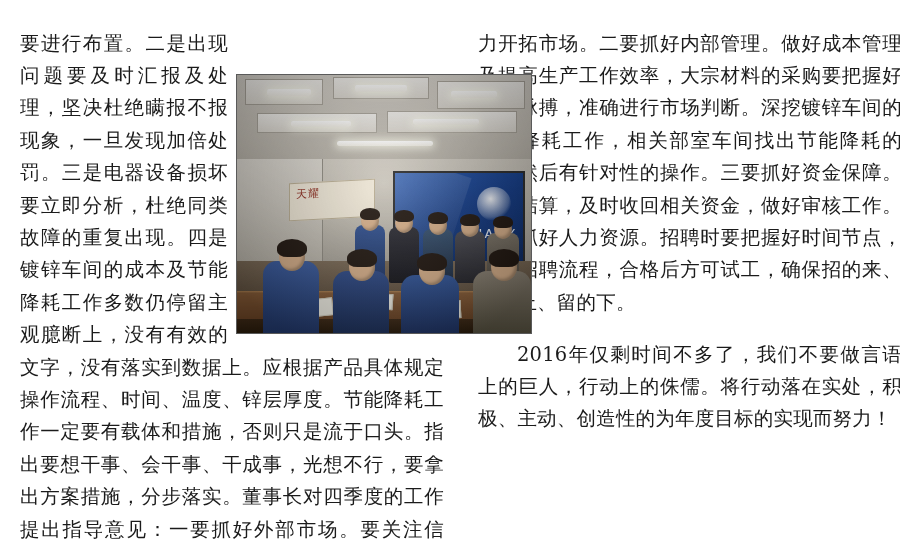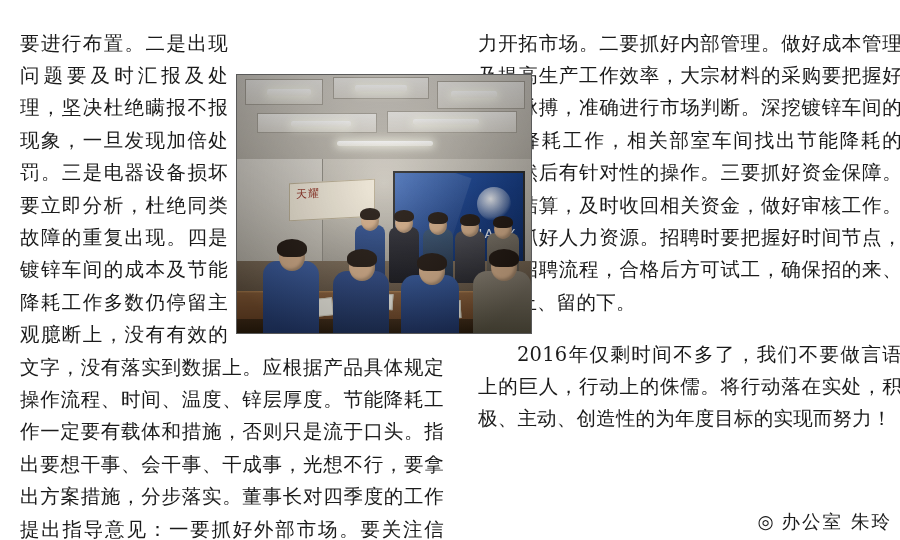--- a/index.html
+++ b/index.html
@@ -266,16 +266,13 @@
       <p class="body-text">要进行布置。二是出现问题要及时汇报及处理，坚决杜绝瞒报不报现象，一旦发现加倍处罚。三是电器设备损坏要立即分析，杜绝同类故障的重复出现。四是镀锌车间的成本及节能降耗工作多数仍停留主观臆断上，没有有效的文字，没有落实到数据上。应根据产品具体规定操作流程、时间、温度、锌层厚度。节能降耗工作一定要有载体和措施，否则只是流于口头。指出要想干事、会干事、干成事，光想不行，要拿出方案措施，分步落实。董事长对四季度的工作提出指导意见：一要抓好外部市场。要关注信息，拿出方案措施，找好行动的点，奋</p>
     </div>
 
     <div class="col col-right">
       <p class="body-text">力开拓市场。二要抓好内部管理。做好成本管理及提高生产工作效率，大宗材料的采购要把握好市场脉搏，准确进行市场判断。深挖镀锌车间的节能降耗工作，相关部室车间找出节能降耗的点，然后有针对性的操作。三要抓好资金保障。做好结算，及时收回相关资金，做好审核工作。四要抓好人力资源。招聘时要把握好时间节点，设定招聘流程，合格后方可试工，确保招的来、用的上、留的下。</p>
       <p class="body-text indent">2016年仅剩时间不多了，我们不要做言语上的巨人，行动上的侏儒。将行动落在实处，积极、主动、创造性的为年度目标的实现而努力！</p>
     </div>
 
   </div>
 
-  <div class="signature">
-    <span class="sig-mark">◎</span><span>办公室  朱玲</span>
-  </div>
 </div>
 
 </body></html>

